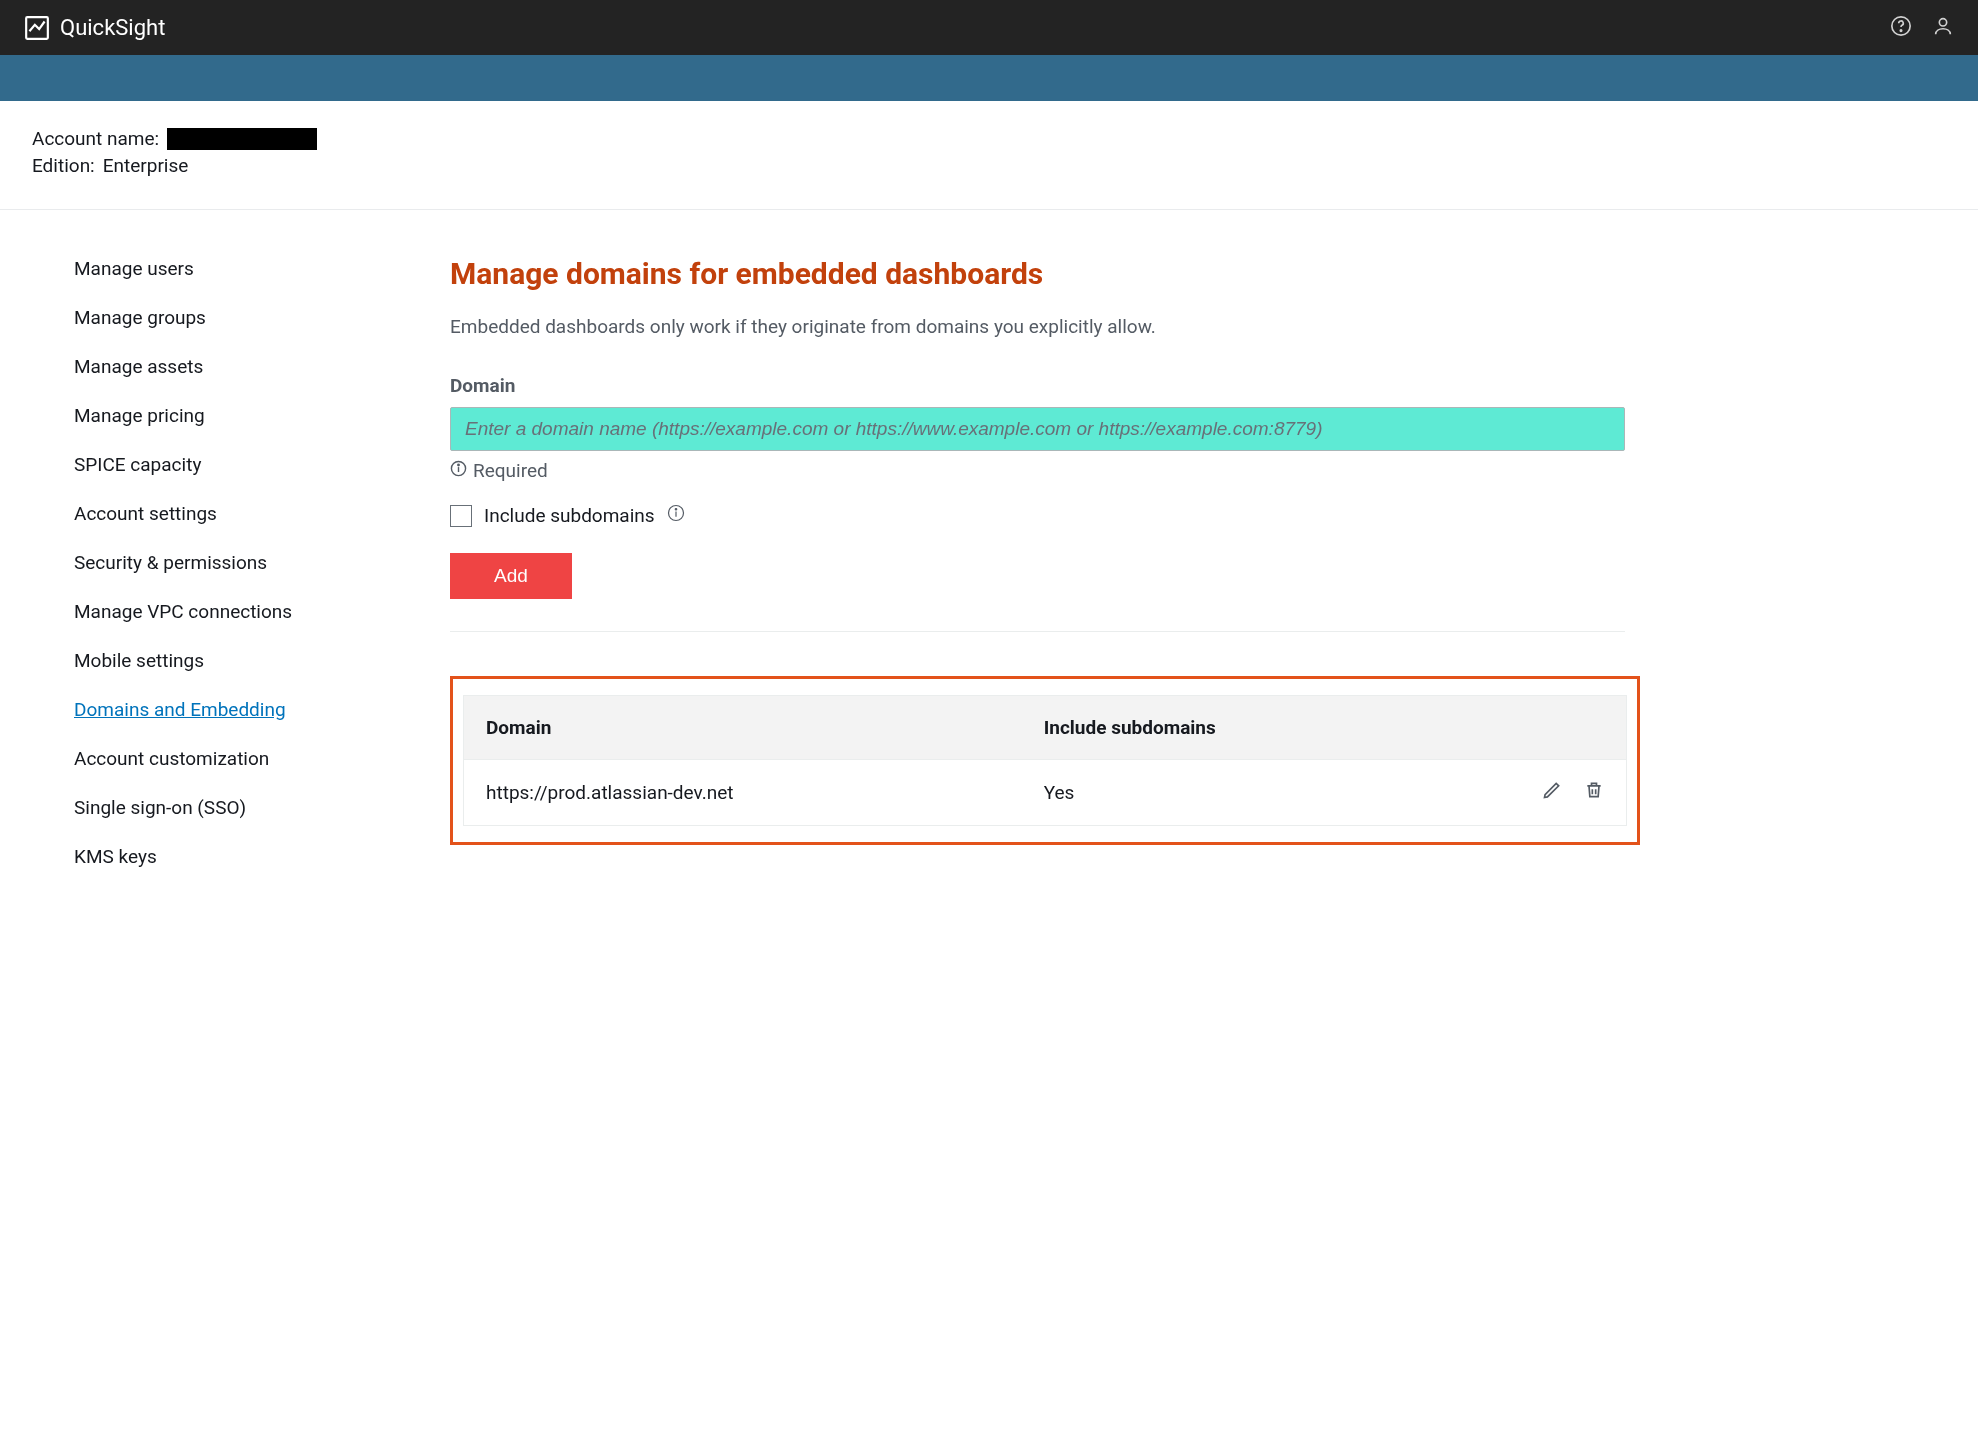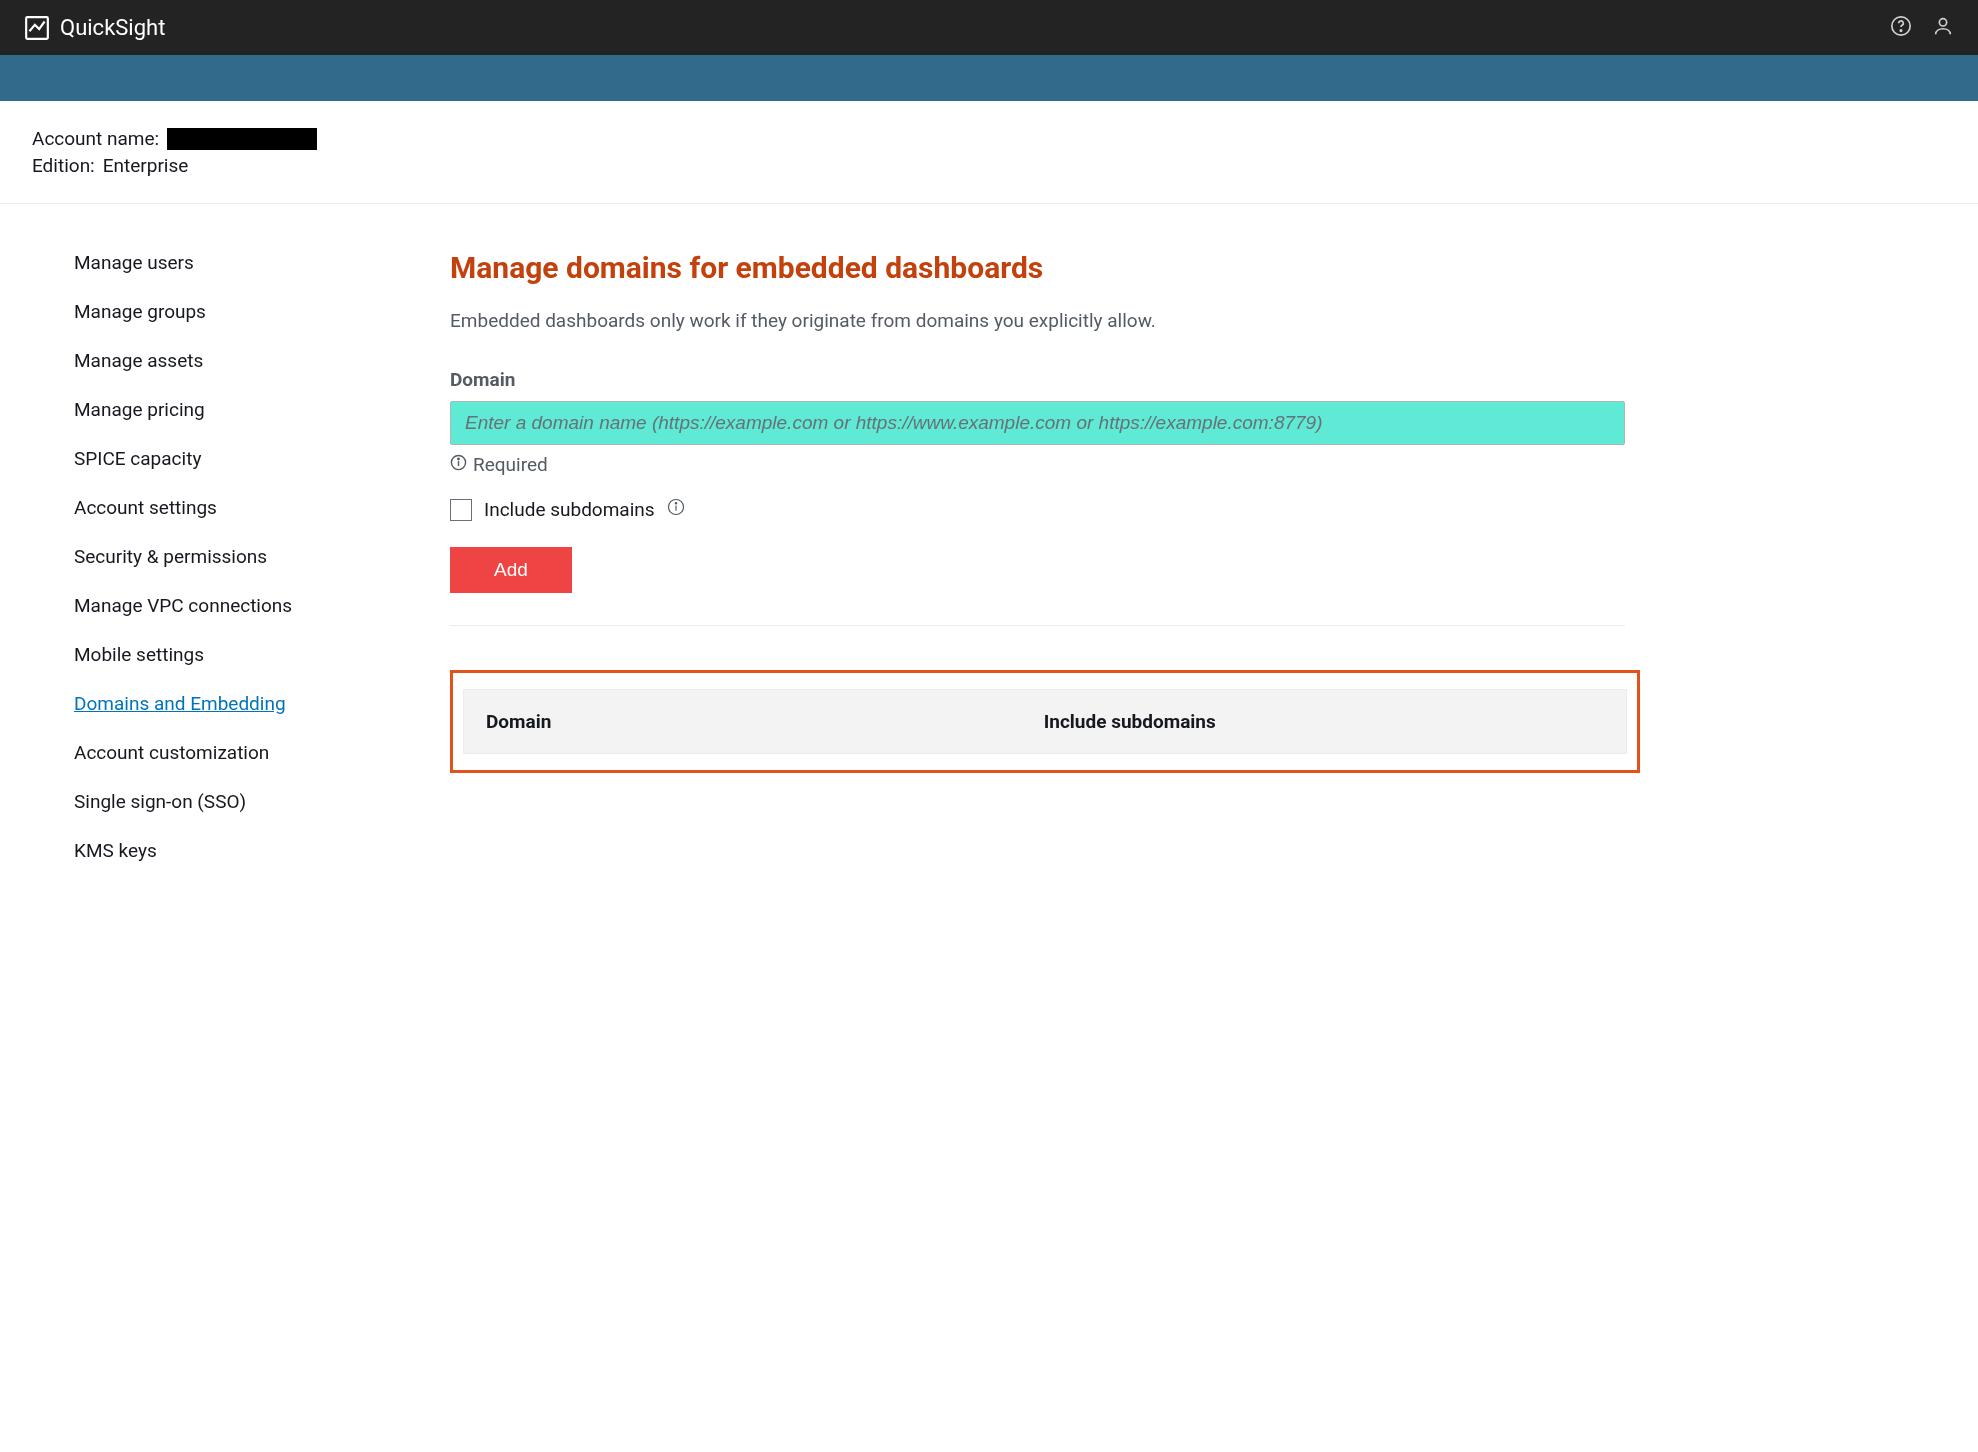--- a/index.html
+++ b/index.html
@@ -39,21 +39,21 @@
     gap: 20px;
   }
   .top-right svg { color: #d1d1d1; }
   
   .sub-header {
     background: #326a8c;
     height: 46px;
   }
   
   .account-strip {
-    padding: 26px 32px 22px 32px;
+    padding: 26px 32px 28px 32px;
     border-bottom: 1px solid #e9ebed;
     color: #16191f;
     font-size: 19px;
   }
   .account-line {
     display: flex;
     align-items: center;
     gap: 8px;
     margin-bottom: 4px;
   }
@@ -298,17 +298,37 @@
     <div class="table-wrap">
       <table class="dom-table">
         <thead>
           <tr>
             <th class="col-dom">Domain</th>
             <th class="col-sub">Include subdomains</th>
             <th class="col-act"></th>
           </tr>
         </thead>
         <tbody>
+          <tr>
+            <td>
+              <span>https://prod.atlassian-dev.net</span>
+            </td>
+            <td>Yes</td>
+            <td class="col-act">
+              <span class="action-icons">
+                <span>
+                  <svg width="20" height="20" viewBox="0 0 24 24" fill="none" stroke="#545b64" stroke-width="2">
+                      <path d="M3 21l3.5-.7L20 7l-3-3L3.7 17.5 3 21z"></path>
+                    </svg>
+                </span>
+                <span>
+                  <svg width="20" height="20" viewBox="0 0 24 24" fill="none" stroke="#545b64" stroke-width="2">
+                      <path d="M4 7h16M9 7V4h6v3M6 7l1 13h10l1-13M10 11v6M14 11v6"></path>
+                    </svg>
+                </span>
+              </span>
+            </td>
+          </tr>
         </tbody>
       </table>
     </div>
   </main>
 </div>
 
 </body></html>

